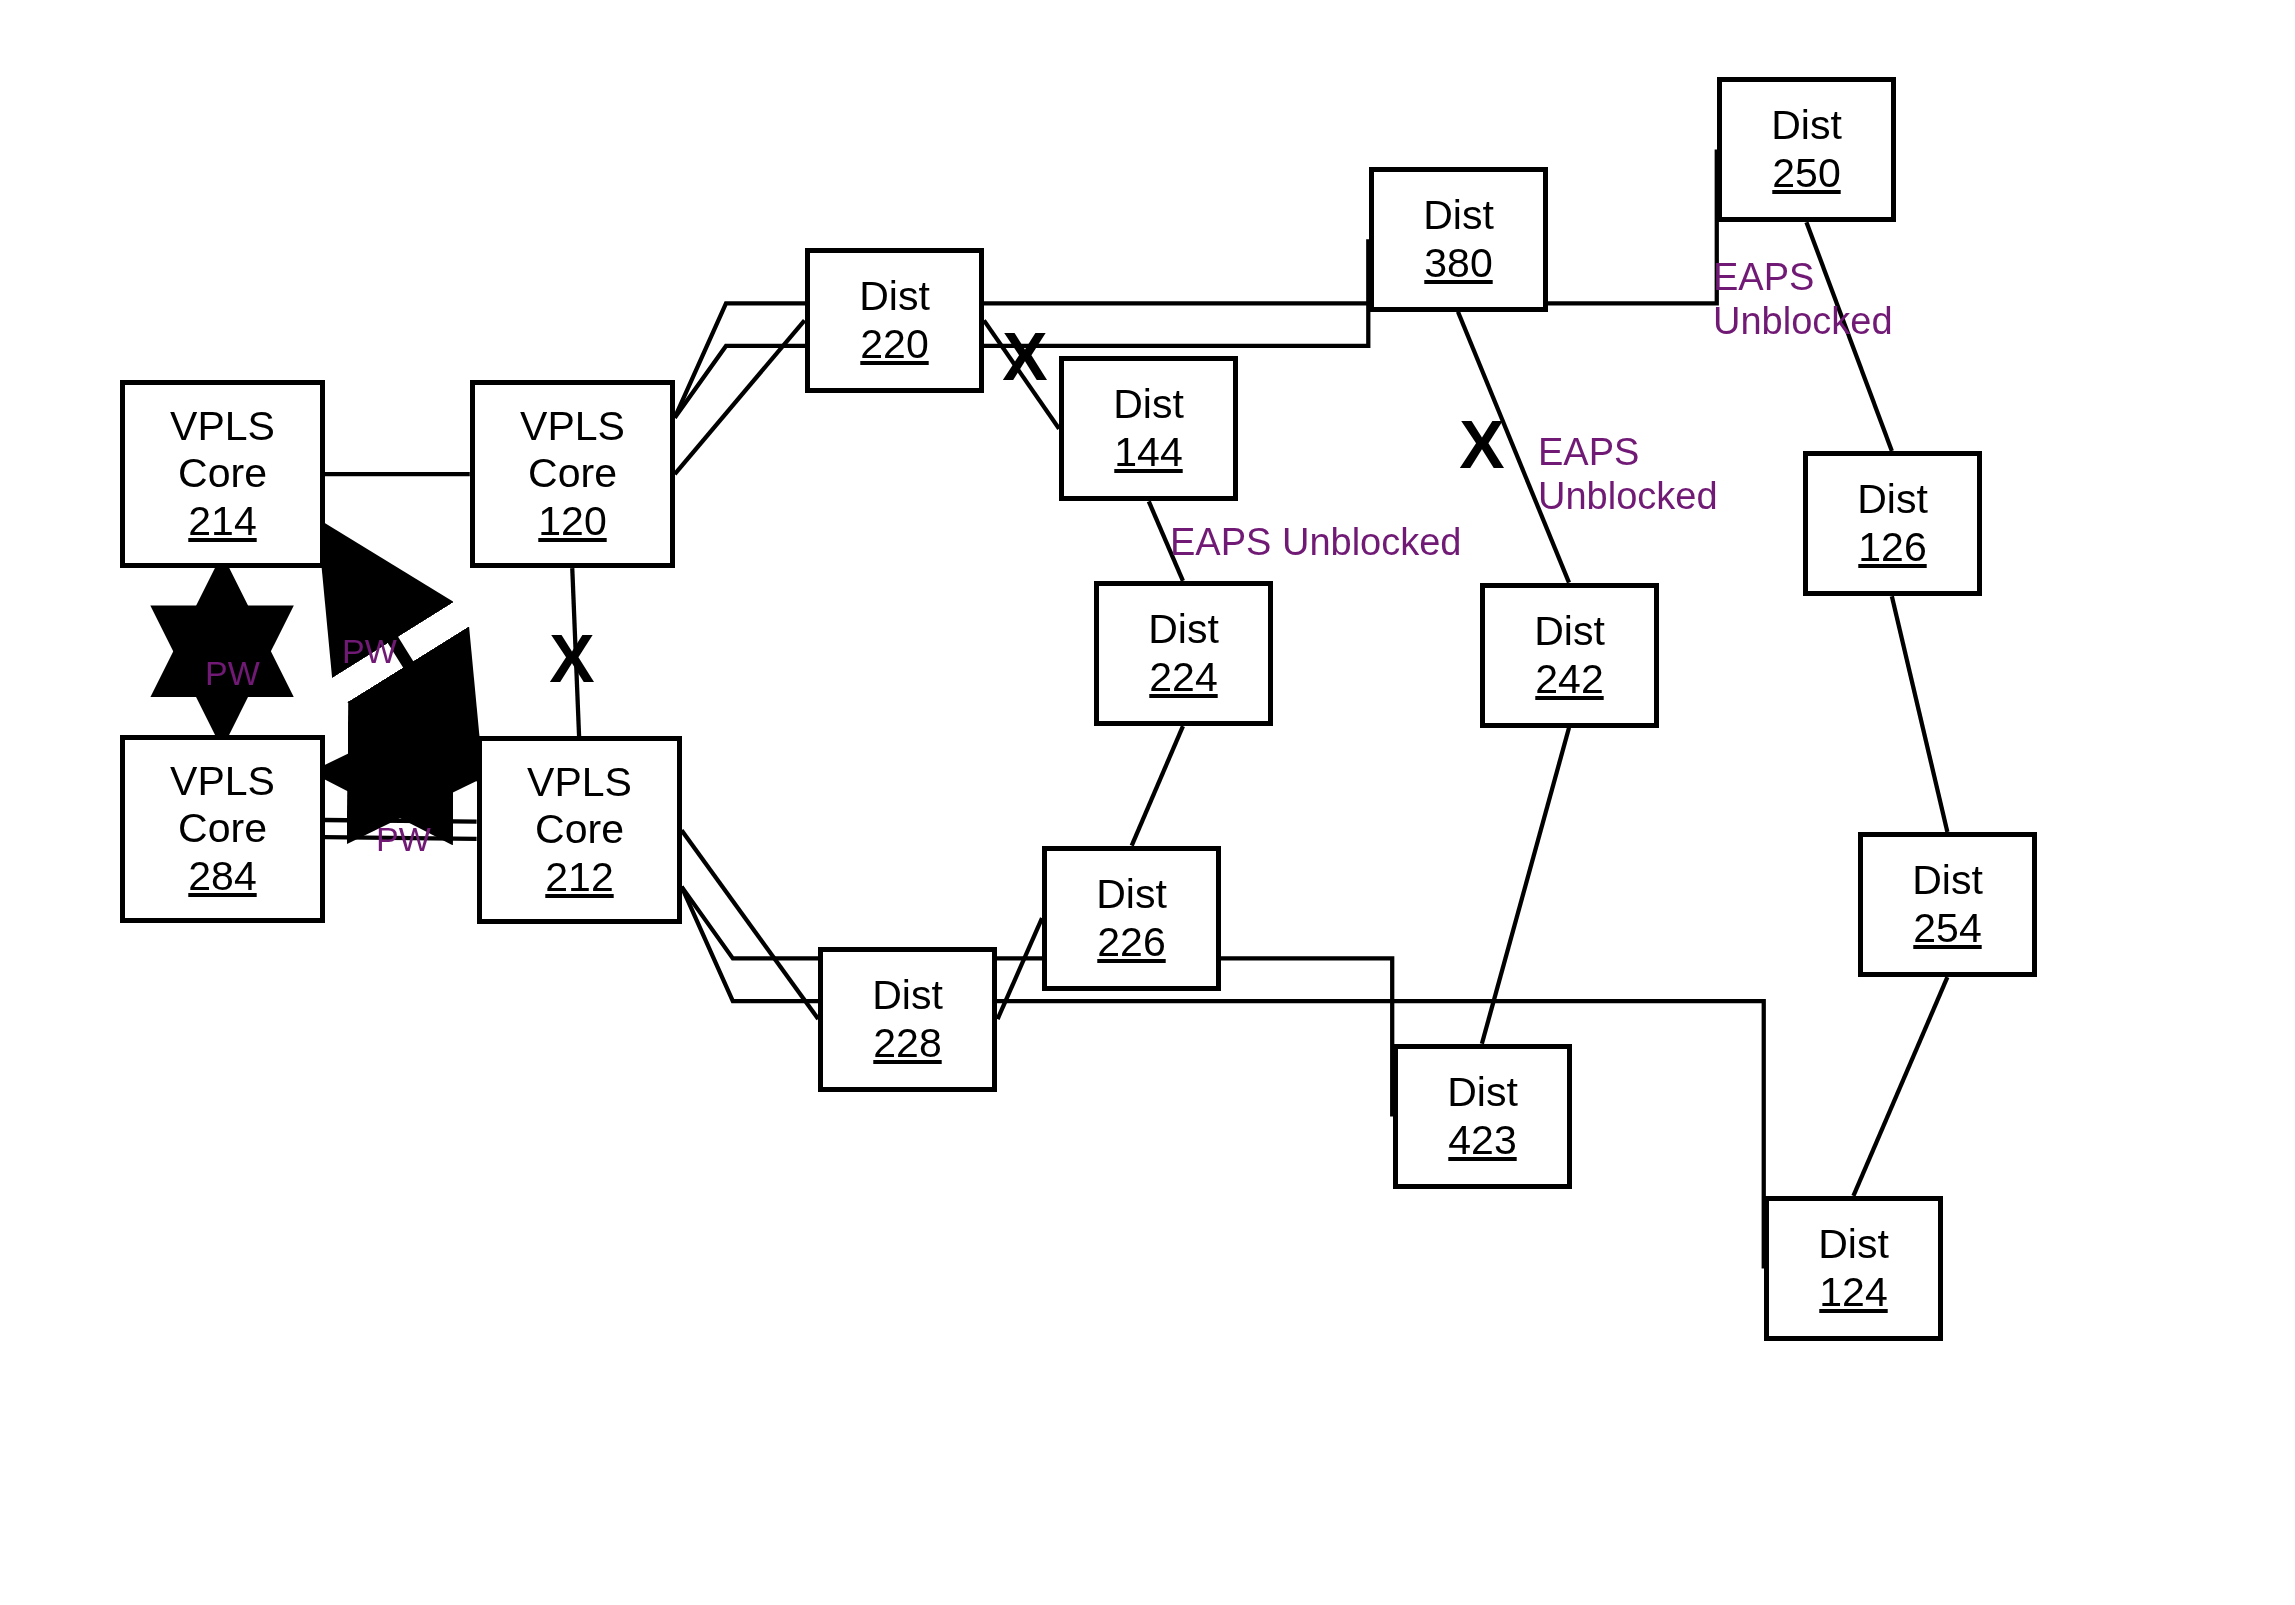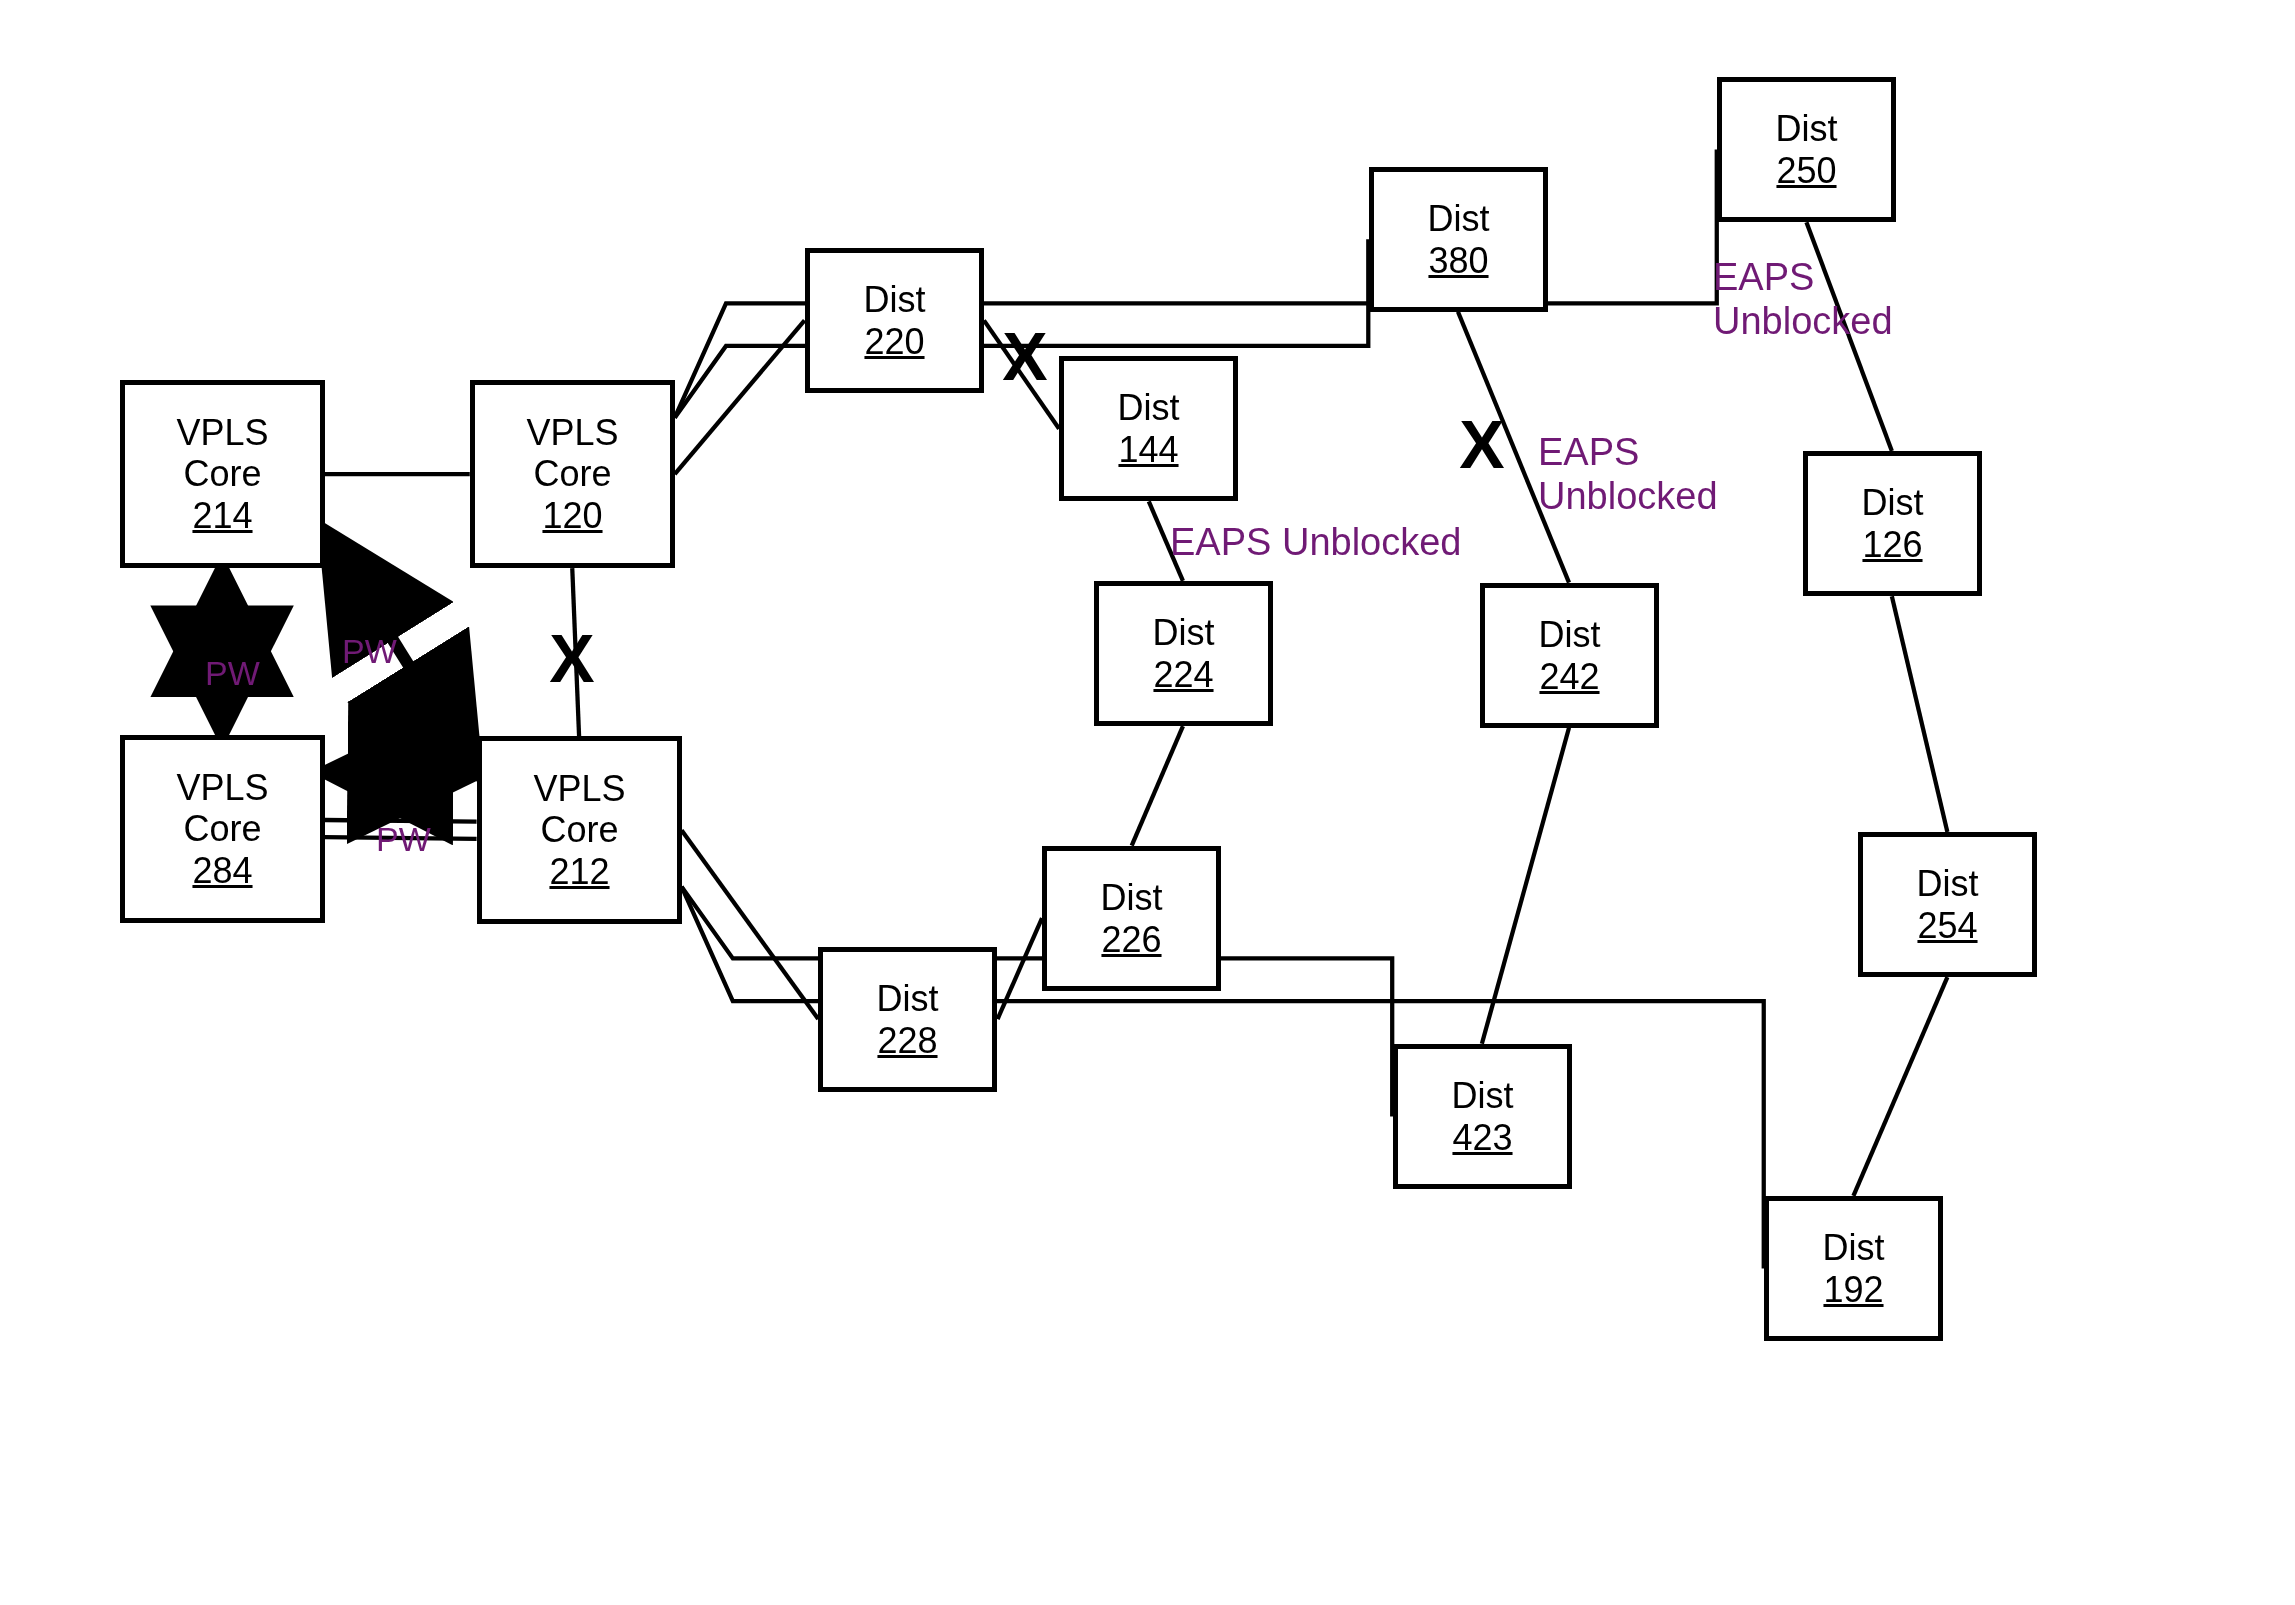--- a/index.html
+++ b/index.html
@@ -24,21 +24,21 @@
   .node {
     position: absolute;
     border: 5.1px solid #000;
     background: #fff;
     box-sizing: border-box;
     display: flex;
     flex-direction: column;
     align-items: center;
     justify-content: center;
     text-align: center;
-    font-size: 36px;
+    font-size: 41px;
     line-height: 1.15;
     padding: 5.1px 6.8px;
   }
   .node .id {
     text-decoration: underline;
   }
   .free-label {
     position: absolute;
     font-size: 38px;
     line-height: 1.15;
@@ -154,21 +154,21 @@
     <div class="node" style="left: 1803px; top: 451px; width: 179px; height: 145px;">
       <div style="white-space: pre;">Dist</div>
       <div class="id">126</div>
     </div>
     <div class="node" style="left: 1858px; top: 832px; width: 179px; height: 145px;">
       <div style="white-space: pre;">Dist</div>
       <div class="id">254</div>
     </div>
     <div class="node" style="left: 1764px; top: 1196px; width: 179px; height: 145px;">
       <div style="white-space: pre;">Dist</div>
-      <div class="id">192</div>
+      <div class="id">124</div>
     </div>
     <div class="free-label" style="left: 205px; top: 654px; font-size: 34px;">PW</div>
     <div class="free-label" style="left: 376px; top: 820px; font-size: 34px;">PW</div>
     <div class="free-label" style="left: 342px; top: 632px; font-size: 34px;">PW</div>
     <div class="xmark" style="left: 572px; top: 658px;">X</div>
     <div class="xmark" style="left: 1025px; top: 356px;">X</div>
     <div class="xmark" style="left: 1482px; top: 444px;">X</div>
     <div class="free-label" style="left: 1170px; top: 521px;">EAPS Unblocked</div>
     <div class="free-label" style="left: 1538px; top: 431px;">EAPS
 Unblocked</div>

